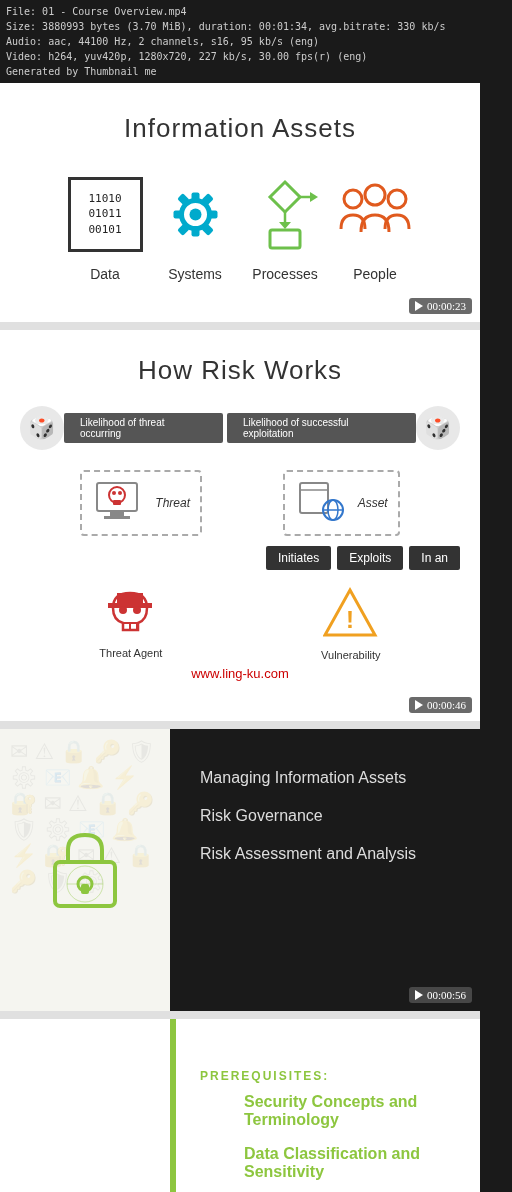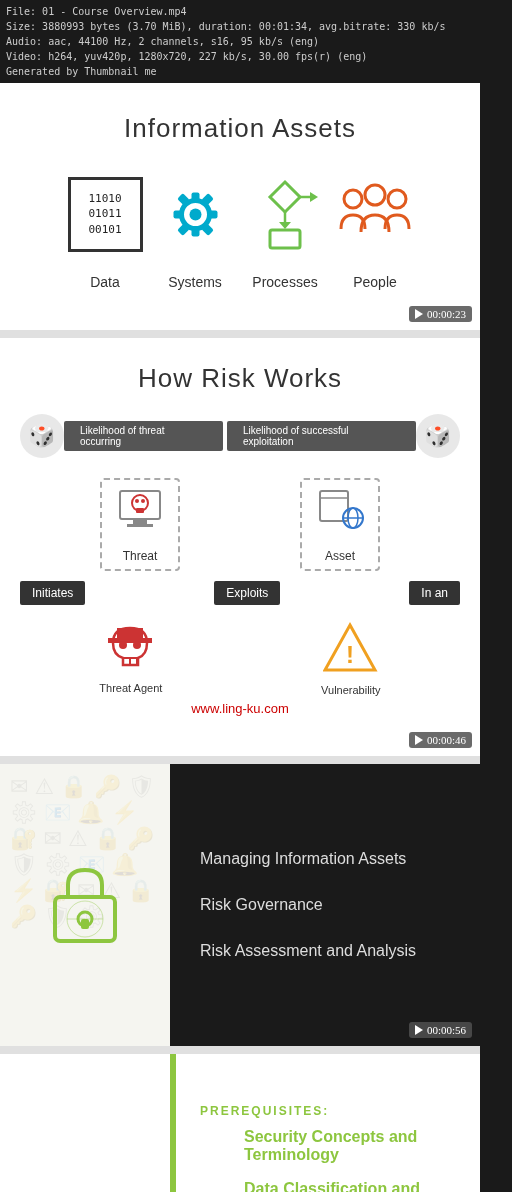--- a/index.html
+++ b/index.html
@@ -80,21 +80,20 @@
       width: 80px;
       height: 80px;
       display: flex;
       align-items: center;
       justify-content: center;
     }
     .asset-label {
       font-size: 14px;
       color: #333;
       text-align: left;
-      margin-top: 8px;
     }
 
     
     .icon-data {
       border: 3px solid #333;
       width: 75px;
       height: 75px;
       display: grid;
       place-items: center;
       padding: 8px;
@@ -153,21 +152,21 @@
       padding: 4px 16px;
       border-radius: 2px;
     }
     .diagram-label {
       font-size: 12px;
       color: #333;
       background: rgba(255,255,255,0.8);
     }
     .action-buttons {
       display: flex;
-      justify-content: space-between;
+      justify-content: flex-end;
       gap: 6px;
       margin: 10px 0;
     }
     .action-btn {
       background: #333;
       color: white;
       font-size: 12px;
       padding: 5px 12px;
       border-radius: 2px;
     }
@@ -226,22 +225,21 @@
       transform: translate(-50%, -50%);
       width: 70px;
       height: 80px;
     }
     .panel-3-right {
       flex: 1;
       background: #1a1a1a;
       padding: 40px 30px 40px 30px;
       display: flex;
       flex-direction: column;
-      justify-content: center;
-      gap: 28px;
+      gap: 20px;
     }
     .course-item {
       color: #ddd;
       font-size: 16px;
       font-weight: 300;
     }
 
     
     .panel-4 {
       background: #fff;
@@ -271,24 +269,25 @@
       font-weight: bold;
       margin-left: 44px;
     }
 
     
     .dashed-box {
       border: 2px dashed #aaa;
       border-radius: 4px;
       padding: 6px 10px;
       display: flex;
-      flex-direction: column;
+      flex-direction: row;
       align-items: center;
       gap: 13px;
       min-width: 80px;
+      font-style: italic;
     }
   </style>
 </head>
 <body>
 
 <div class="info-bar">
   <div>File: 01 - Course Overview.mp4</div>
   <div>Size: 3880993 bytes (3.70 MiB), duration: 00:01:34, avg.bitrate: 330 kb/s</div>
   <div>Audio: aac, 44100 Hz, 2 channels, s16, 95 kb/s (eng)</div>
   <div>Video: h264, yuv420p, 1280x720, 227 kb/s, 30.00 fps(r) (eng)</div>

